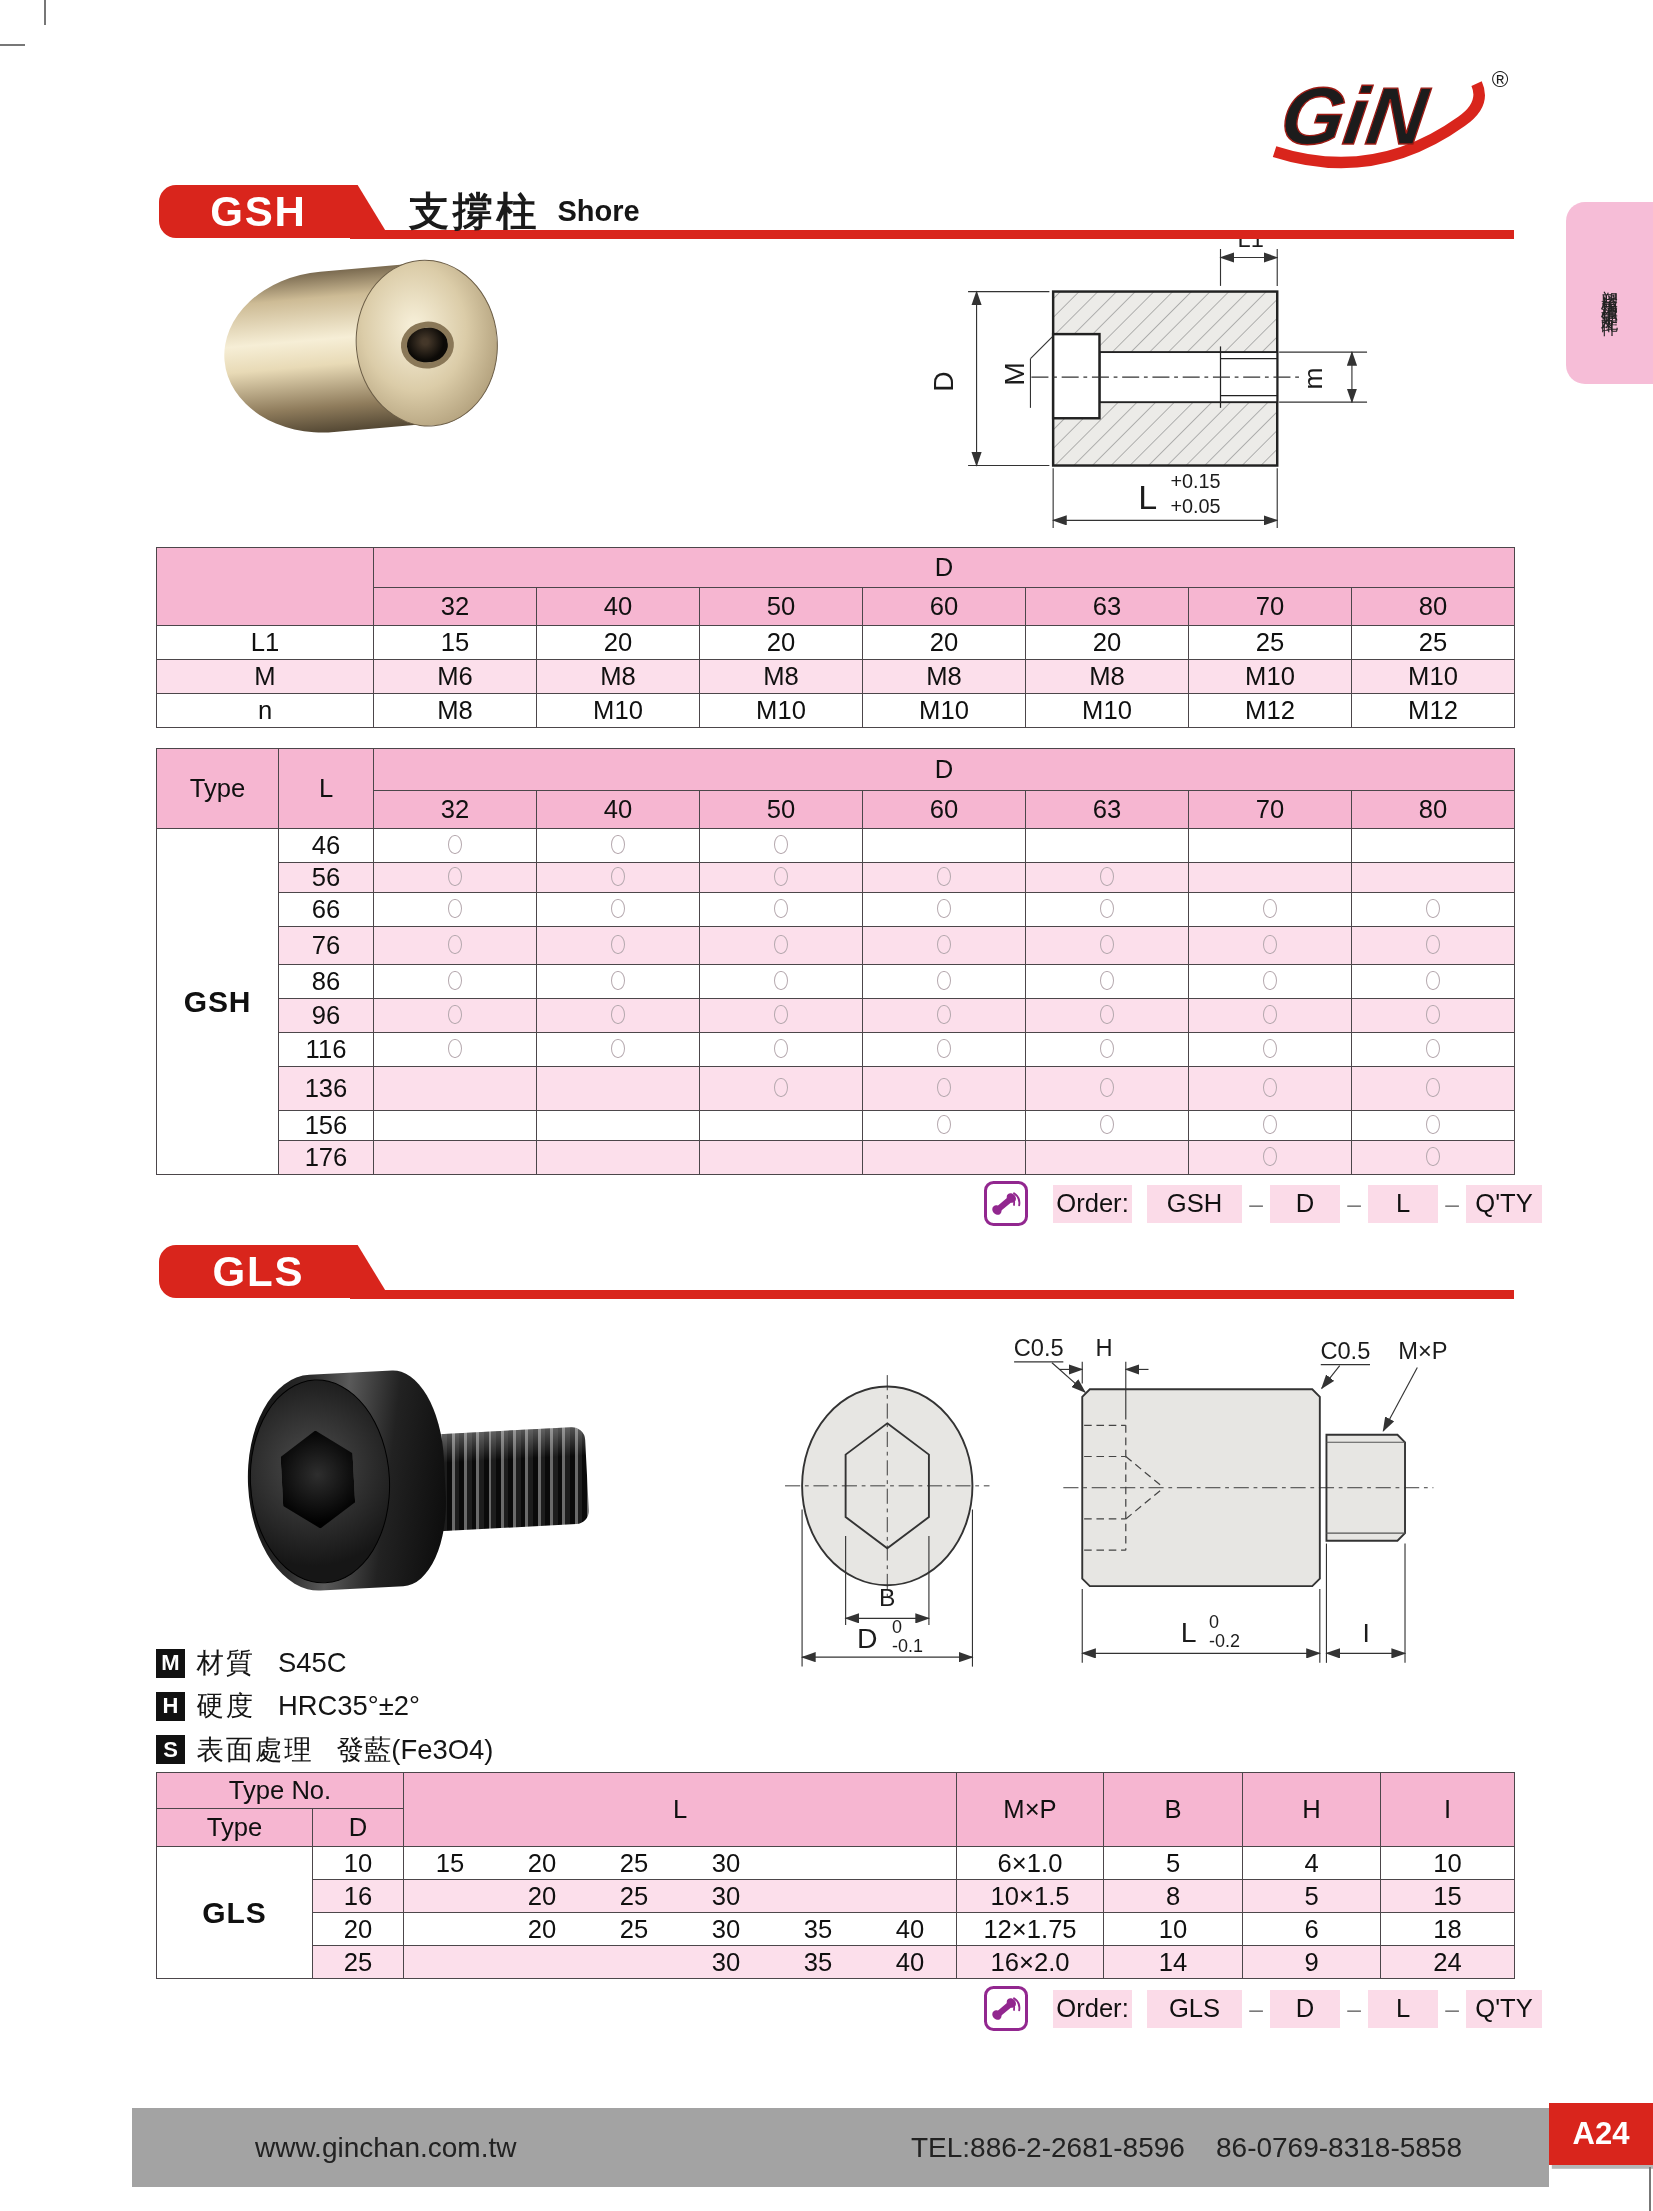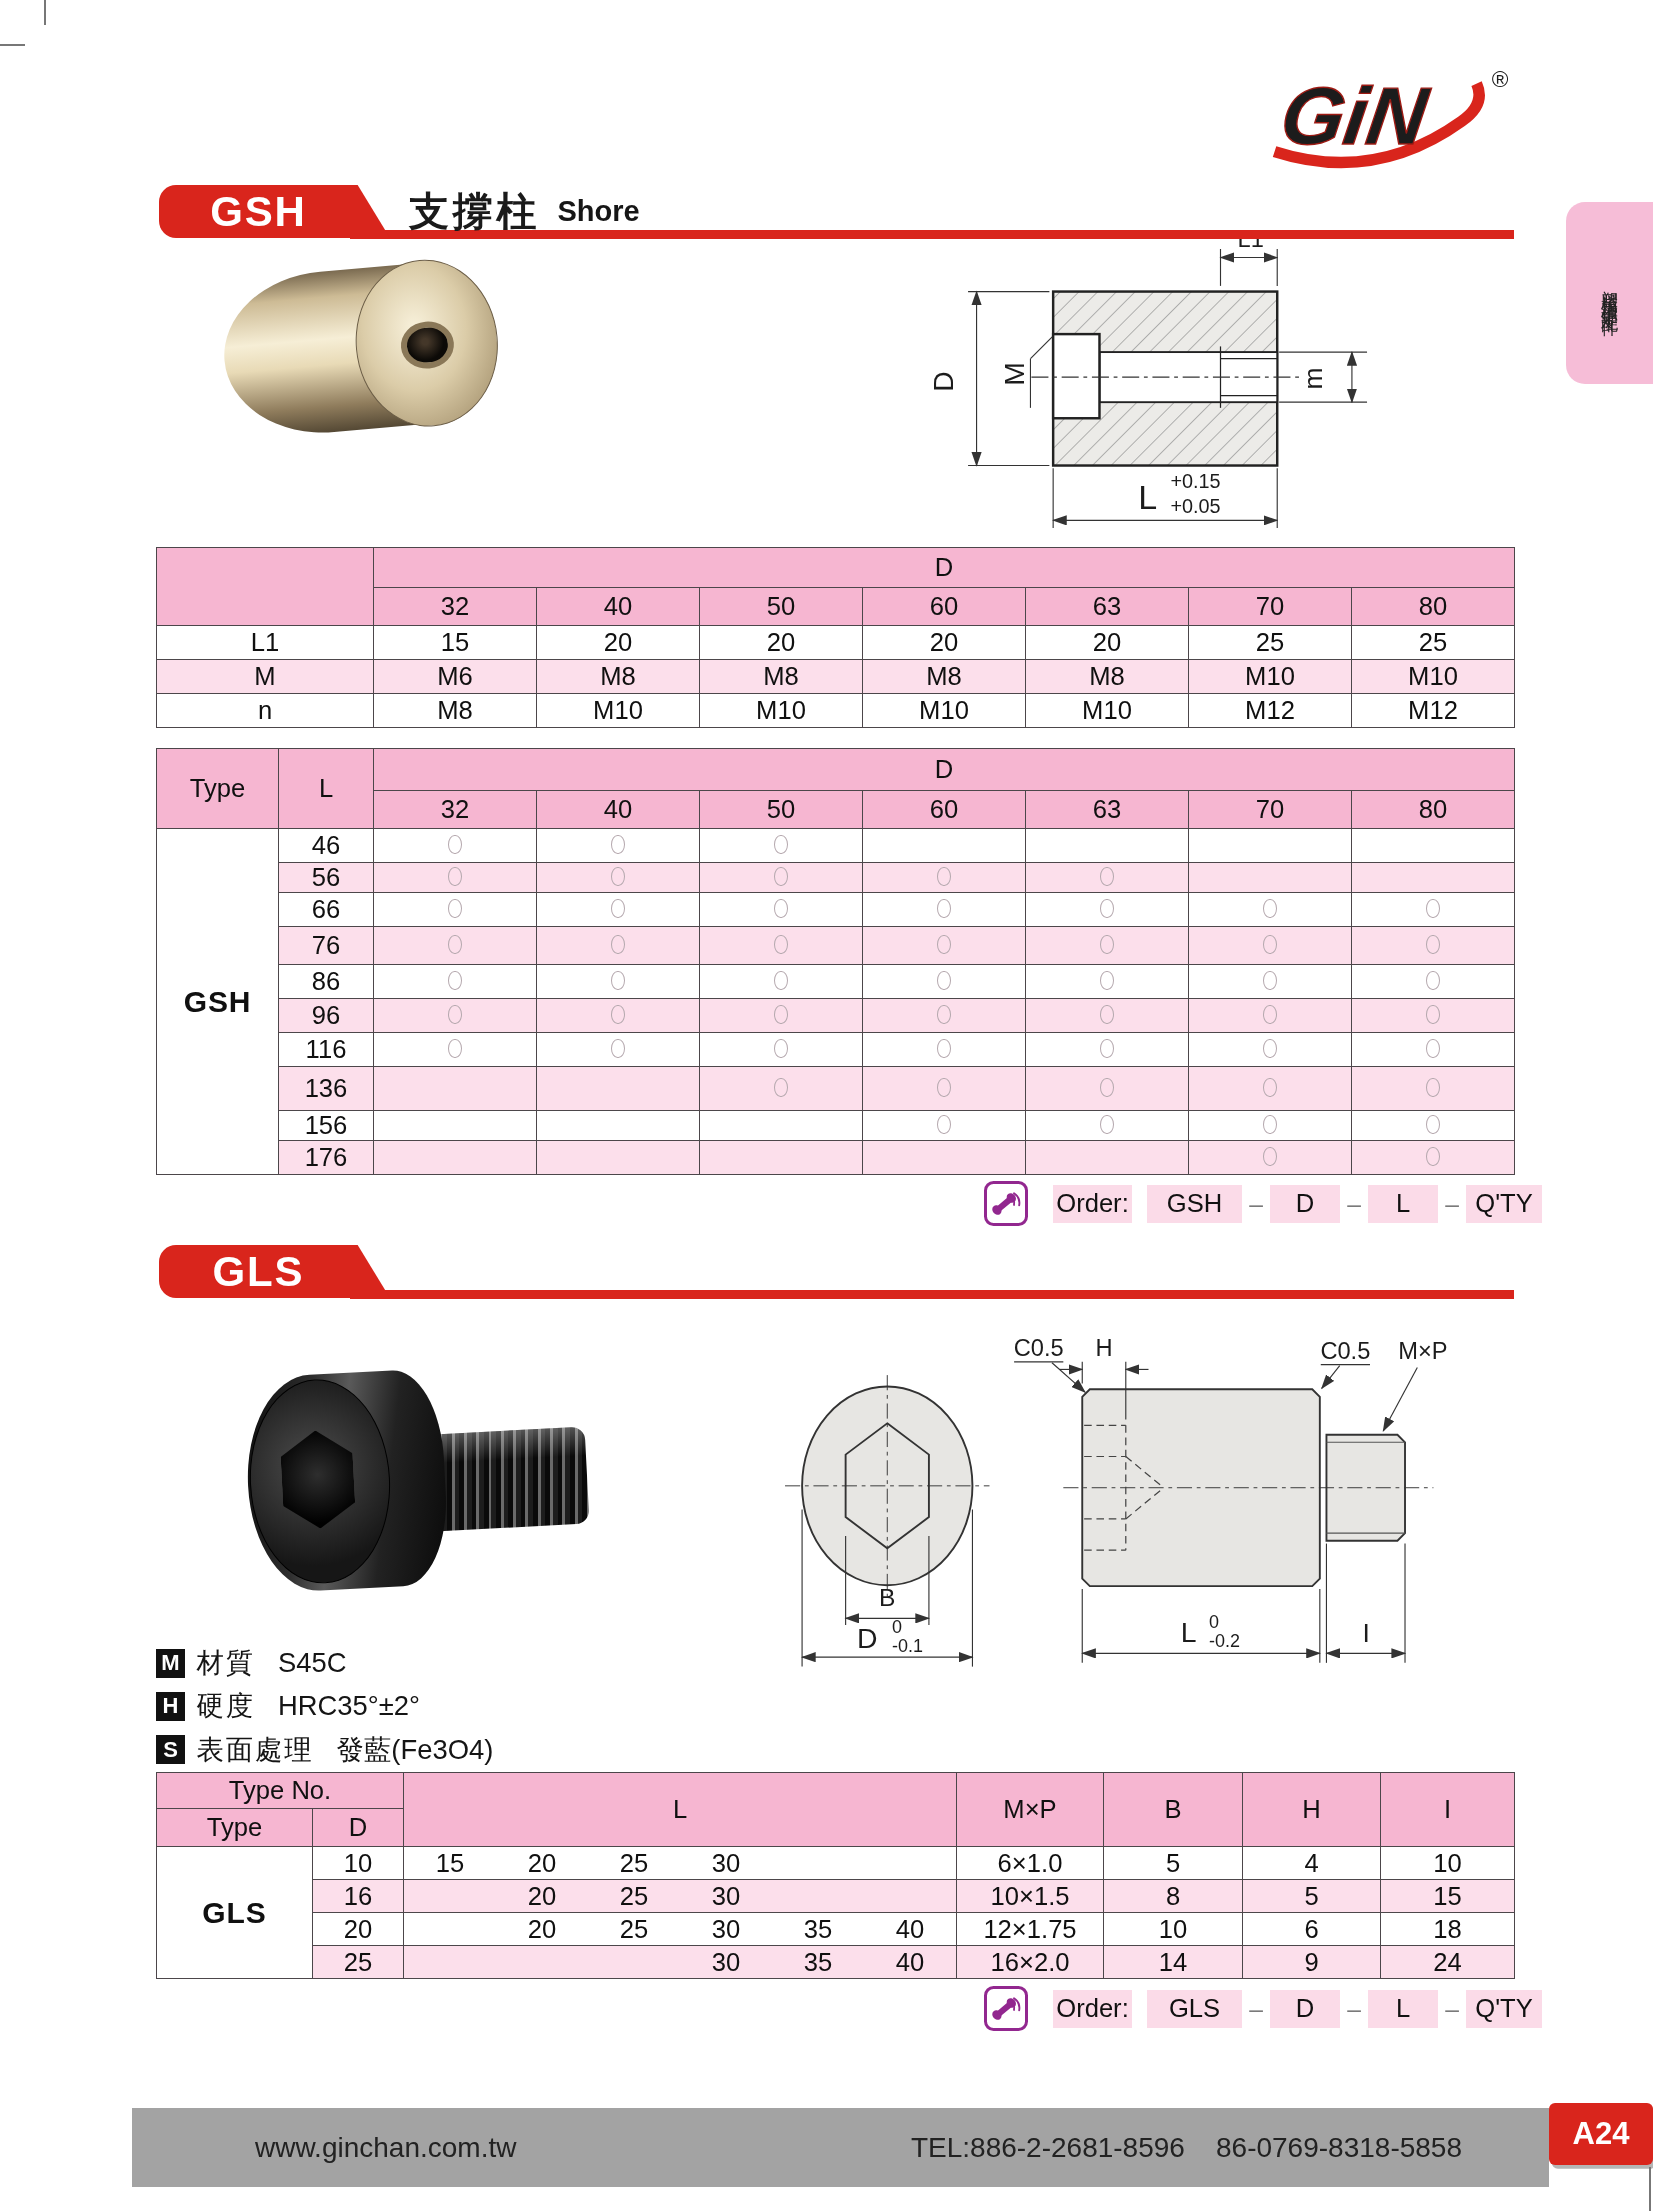--- a/index.html
+++ b/index.html
@@ -69,21 +69,20 @@
     left:132px;top:2108px;width:1417px;height:79px;background:#a3a3a3;
     display:flex;align-items:center;justify-content:space-between;
     padding:0 87px 0 123px;box-sizing:border-box;
   }
   #footer-band .web{font-size:28px;color:#222;}
   #footer-band .tel{font-size:28px;color:#222;white-space:pre;}
   #page-num{
     left:1549px;top:2103px;width:104px;height:62px;background:#d9251c;color:#fff;
     font-weight:bold;font-size:31px;display:flex;align-items:center;justify-content:center;
     box-shadow:2.8px 3.8px 0 rgba(120,120,120,.55);
-    border-radius:6px;
   }
   
   #gsh-photo{left:216px;top:241px;width:276px;height:216px;transform:rotate(-5deg);}
   .cyl-body{
     left:7.6px;top:28px;width:206px;height:161px;border-radius:50% 0 0 50% / 50% 0 0 50%;
     background:linear-gradient(180deg,#7a6a50 0%,#cdbb95 16%,#f6eed6 42%,#e8dab6 58%,#8f7c5c 84%,#544834 100%);
   }
   .cyl-face{
     left:140px;top:24.6px;width:142px;height:167px;border-radius:50%;
     background:radial-gradient(ellipse at 42% 40%,#f8f1db 0%,#dbcca8 45%,#a08d69 92%);

